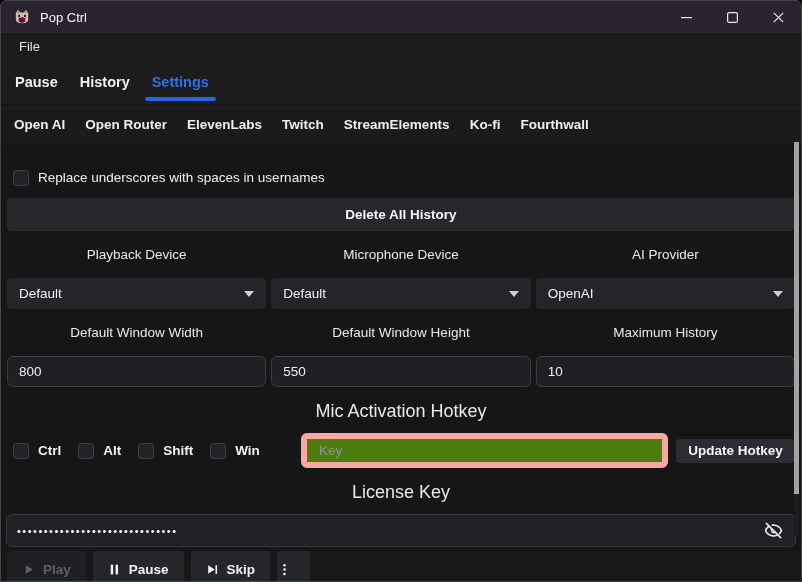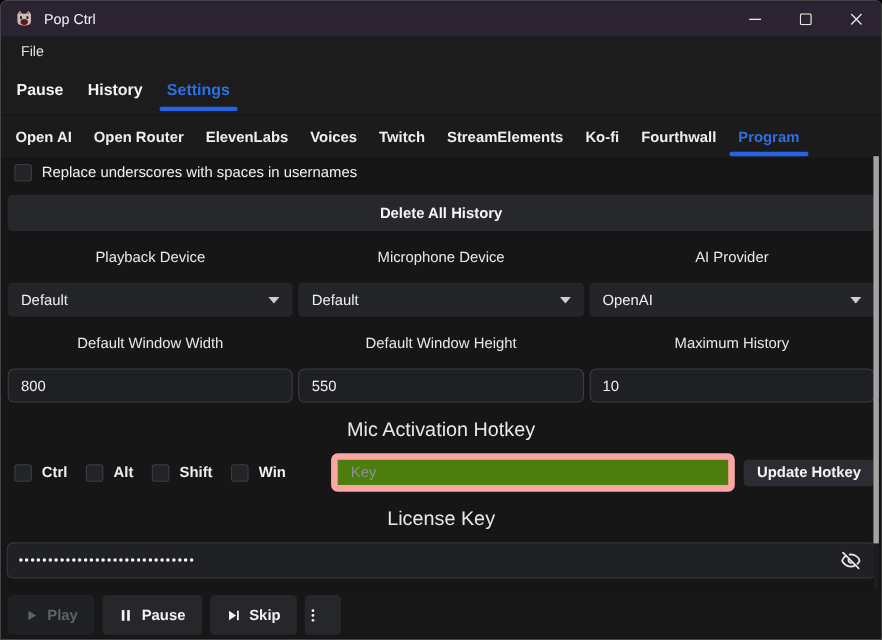--- a/index.html
+++ b/index.html
@@ -27,21 +27,21 @@
   .tab .underline { display:none; }
   .tab.active .underline { display:block; position:absolute; left:4px; right:4px; bottom:3px; height:4px; border-radius:3px; background:#2563e8; }
   
   .subtabs { height:40px; background:#1b1b1b; display:flex; align-items:flex-start; padding-left:3px; flex:0 0 auto; border-bottom:1px solid #121212; }
   .subtab { position:relative; height:100%; display:flex; align-items:center; padding:0 10px; font-size:13.5px; font-weight:bold; color:#efefef; }
   .subtab.active { color:#2e6fe4; }
   .subtab .underline { display:none; }
   .subtab.active .underline { display:block; position:absolute; left:2px; right:2px; bottom:2px; height:4px; border-radius:3px; background:#2563e8; }
   
   .content { flex:1; background:#161616; padding:0 6px; position:relative; }
-  .row-check { margin-top:3px; display:flex; align-items:center; padding-left:6px; height:17px;text-decoration:underline; }
+  .row-check { margin-top:24px; display:flex; align-items:center; padding-left:6px; height:17px; }
   .checkbox { width:16px; height:16px; background:#232427; border:1px solid #3b3d42; border-radius:3px; flex:0 0 auto; }
   .check-label { color:#f0f0f0; font-size:13.5px; margin-left:9px; }
   .big-btn { margin-top:12px; height:33px; width:100%; background:#26282c; border:none; border-radius:4px;
              color:#f5f5f5; font-weight:bold; font-size:13.5px; font-family:inherit; display:flex; align-items:center; justify-content:center; }
   .grid3 { display:grid; grid-template-columns:1fr 1fr 1fr; column-gap:5px; }
   .col-label { margin-top:15px; text-align:center; color:#e9e9e9; font-size:13.5px; height:18px; line-height:18px; }
   .select { margin-top:14px; height:31px; background:#232529; border-radius:4px; display:flex; align-items:center; padding:0 12px; }
   .select .sel-text { color:#f0f0f0; font-size:13.5px; flex:1; }
   .caret { width:0; height:0; border-left:5px solid transparent; border-right:5px solid transparent; border-top:6px solid #cfcfcf; }
   .text-input { margin-top:14px; height:31px; width:100%; background:#1e2023; border:1px solid #3a3d42; border-radius:6px;
@@ -122,37 +122,30 @@
     <div class="subtab">
         <span>Open AI</span>
       </div>
     <div class="subtab">
         <span>Open Router</span>
       </div>
     <div class="subtab">
         <span>ElevenLabs</span>
       </div>
     <div class="subtab">
-        <span>Voices</span>
-      </div>
-    <div class="subtab">
         <span>Twitch</span>
       </div>
     <div class="subtab">
         <span>StreamElements</span>
       </div>
     <div class="subtab">
         <span>Ko-fi</span>
       </div>
     <div class="subtab">
         <span>Fourthwall</span>
-      </div>
-    <div class="subtab active">
-        <span>Program</span>
-        <span class="underline"></span>
       </div>
   </div>
 
   <div class="content">
 
     <div class="row-check">
       <div class="checkbox"></div>
       <span class="check-label">Replace underscores with spaces in usernames</span>
     </div>
 

